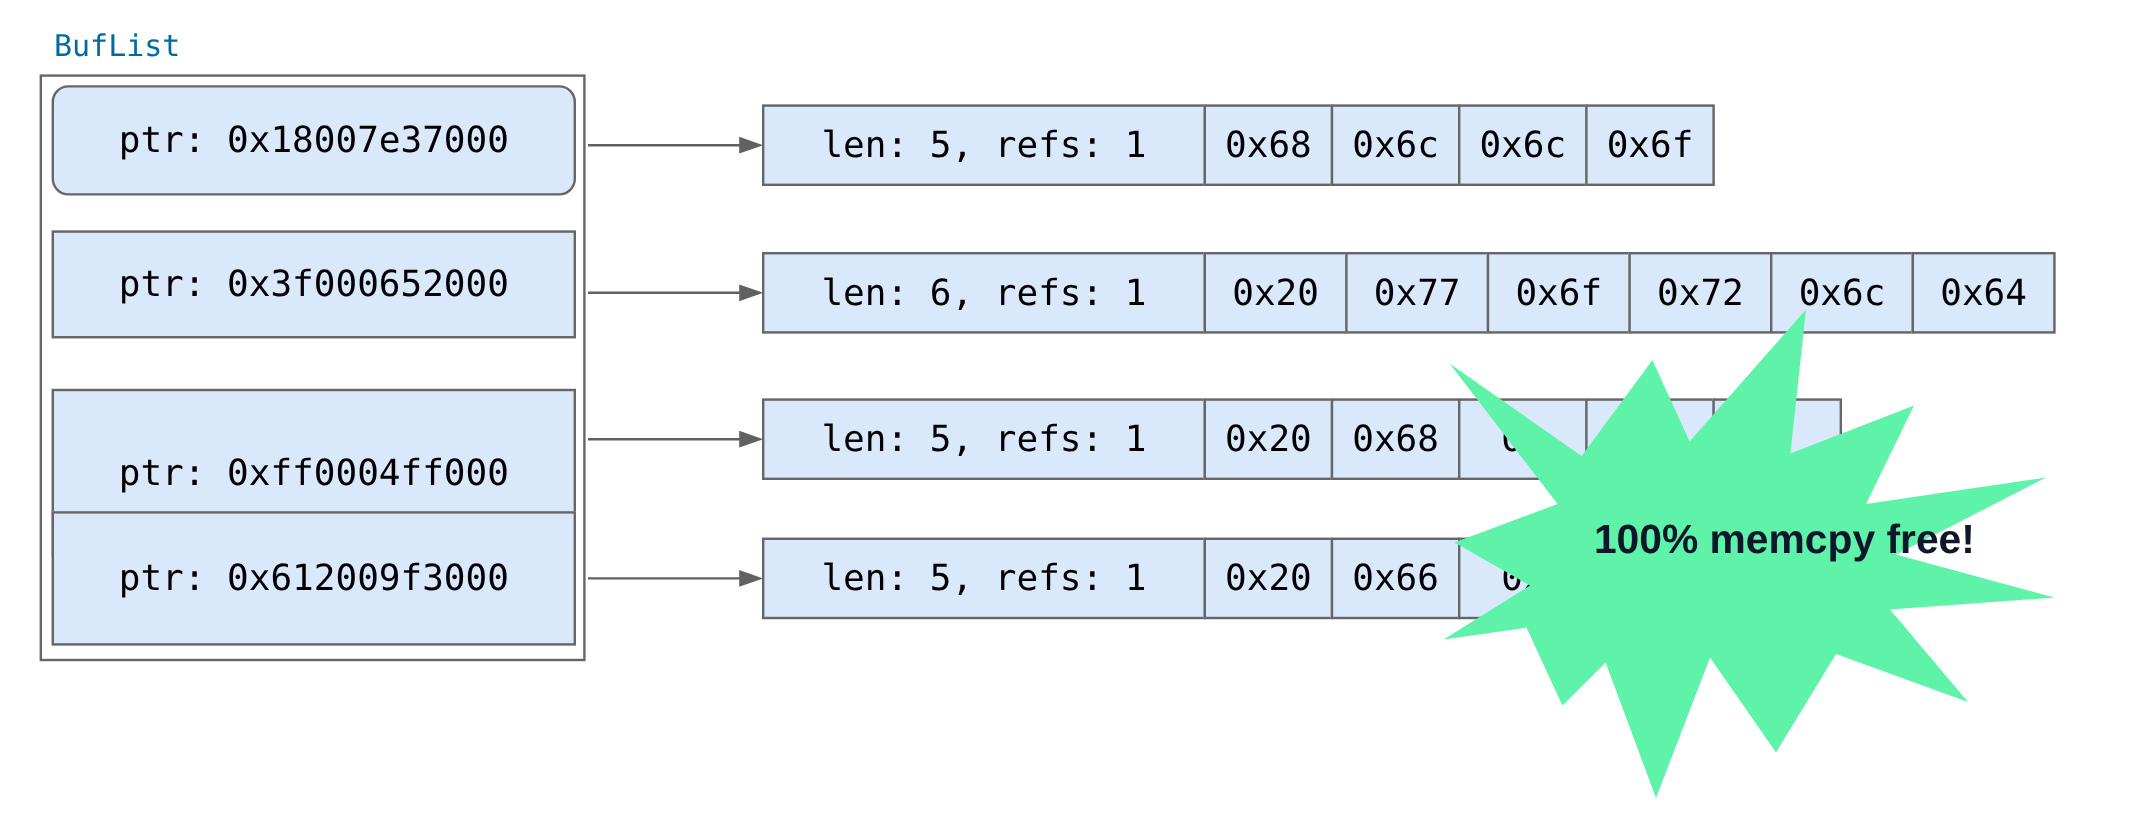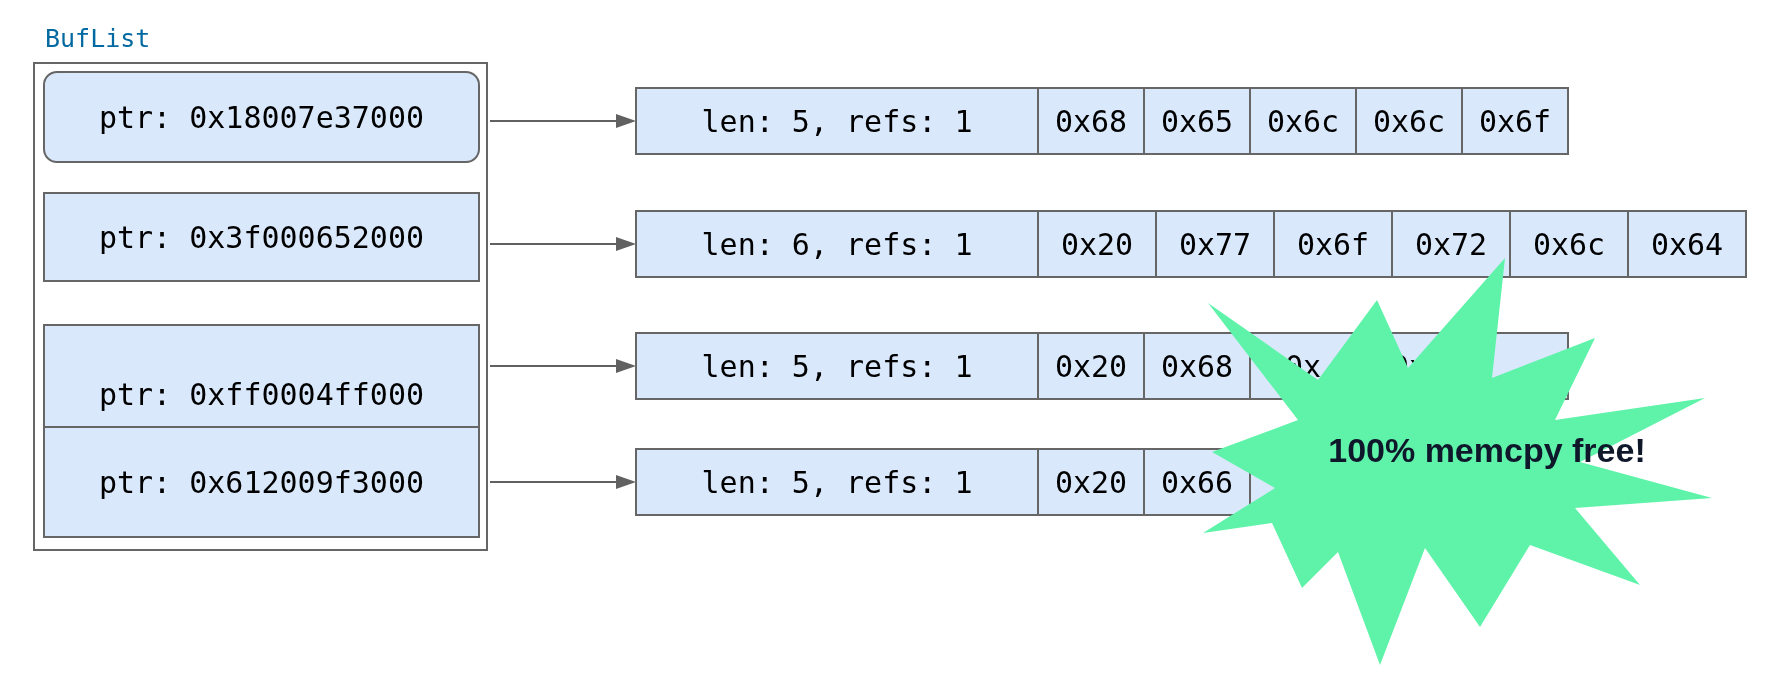--- a/index.html
+++ b/index.html
@@ -33,21 +33,21 @@
     display:flex; align-items:stretch; height:68px; box-sizing:border-box; z-index:1;
   }
   .buffer-row .seg {
     box-sizing:border-box;
     border:2px solid var(--border, #666);
     background: var(--cell-fill, #DAE8FC);
     display:flex; align-items:center; justify-content:center;
     font-size:30px; white-space:pre; height:68px;
   }
   .buffer-row .seg + .seg { margin-left:-2px; }
-  .buffer-row .seg.header { width:404px; }
+  .buffer-row .seg.header { width:370px; }
   .buffer-row .seg.cell   { width:108px; }
   .buffer-row.cells-wide .seg.cell { width:120px; }
 
   .overlay-svg { left:0; top:0; width:1784px; height:678px; pointer-events:none; }
   .arrows-layer { z-index:0; }
   .star-layer   { z-index:3; }
 
   .badge-label {
     left:1287px; top:431px; width:400px; z-index:4;
     text-align:center; font-family:"Liberation Sans", sans-serif;
@@ -81,21 +81,20 @@
 <div class="abs buflist-container"></div>
 
 <div class="abs ptr-box" style="top:71px;  height:92px;border-radius:14px;">ptr: 0x18007e37000</div>
 <div class="abs ptr-box" style="top:192px; height:90px;">ptr: 0x3f000652000</div>
 <div class="abs ptr-box" style="top:324px; height:140px;">ptr: 0xff0004ff000</div>
 <div class="abs ptr-box" style="top:426px; height:112px;">ptr: 0x612009f3000</div>
 
 <div class="abs buffer-row" style="left:635px; top:87px;">
     <div class="seg header">len: 5, refs: 1</div>
     <div class="seg cell">0x68</div>
-    <div class="seg cell">0x65</div>
     <div class="seg cell">0x6c</div>
     <div class="seg cell">0x6c</div>
     <div class="seg cell">0x6f</div>
   </div>
 <div class="abs buffer-row cells-wide" style="left:635px; top:210px;">
     <div class="seg header">len: 6, refs: 1</div>
     <div class="seg cell">0x20</div>
     <div class="seg cell">0x77</div>
     <div class="seg cell">0x6f</div>
     <div class="seg cell">0x72</div>

